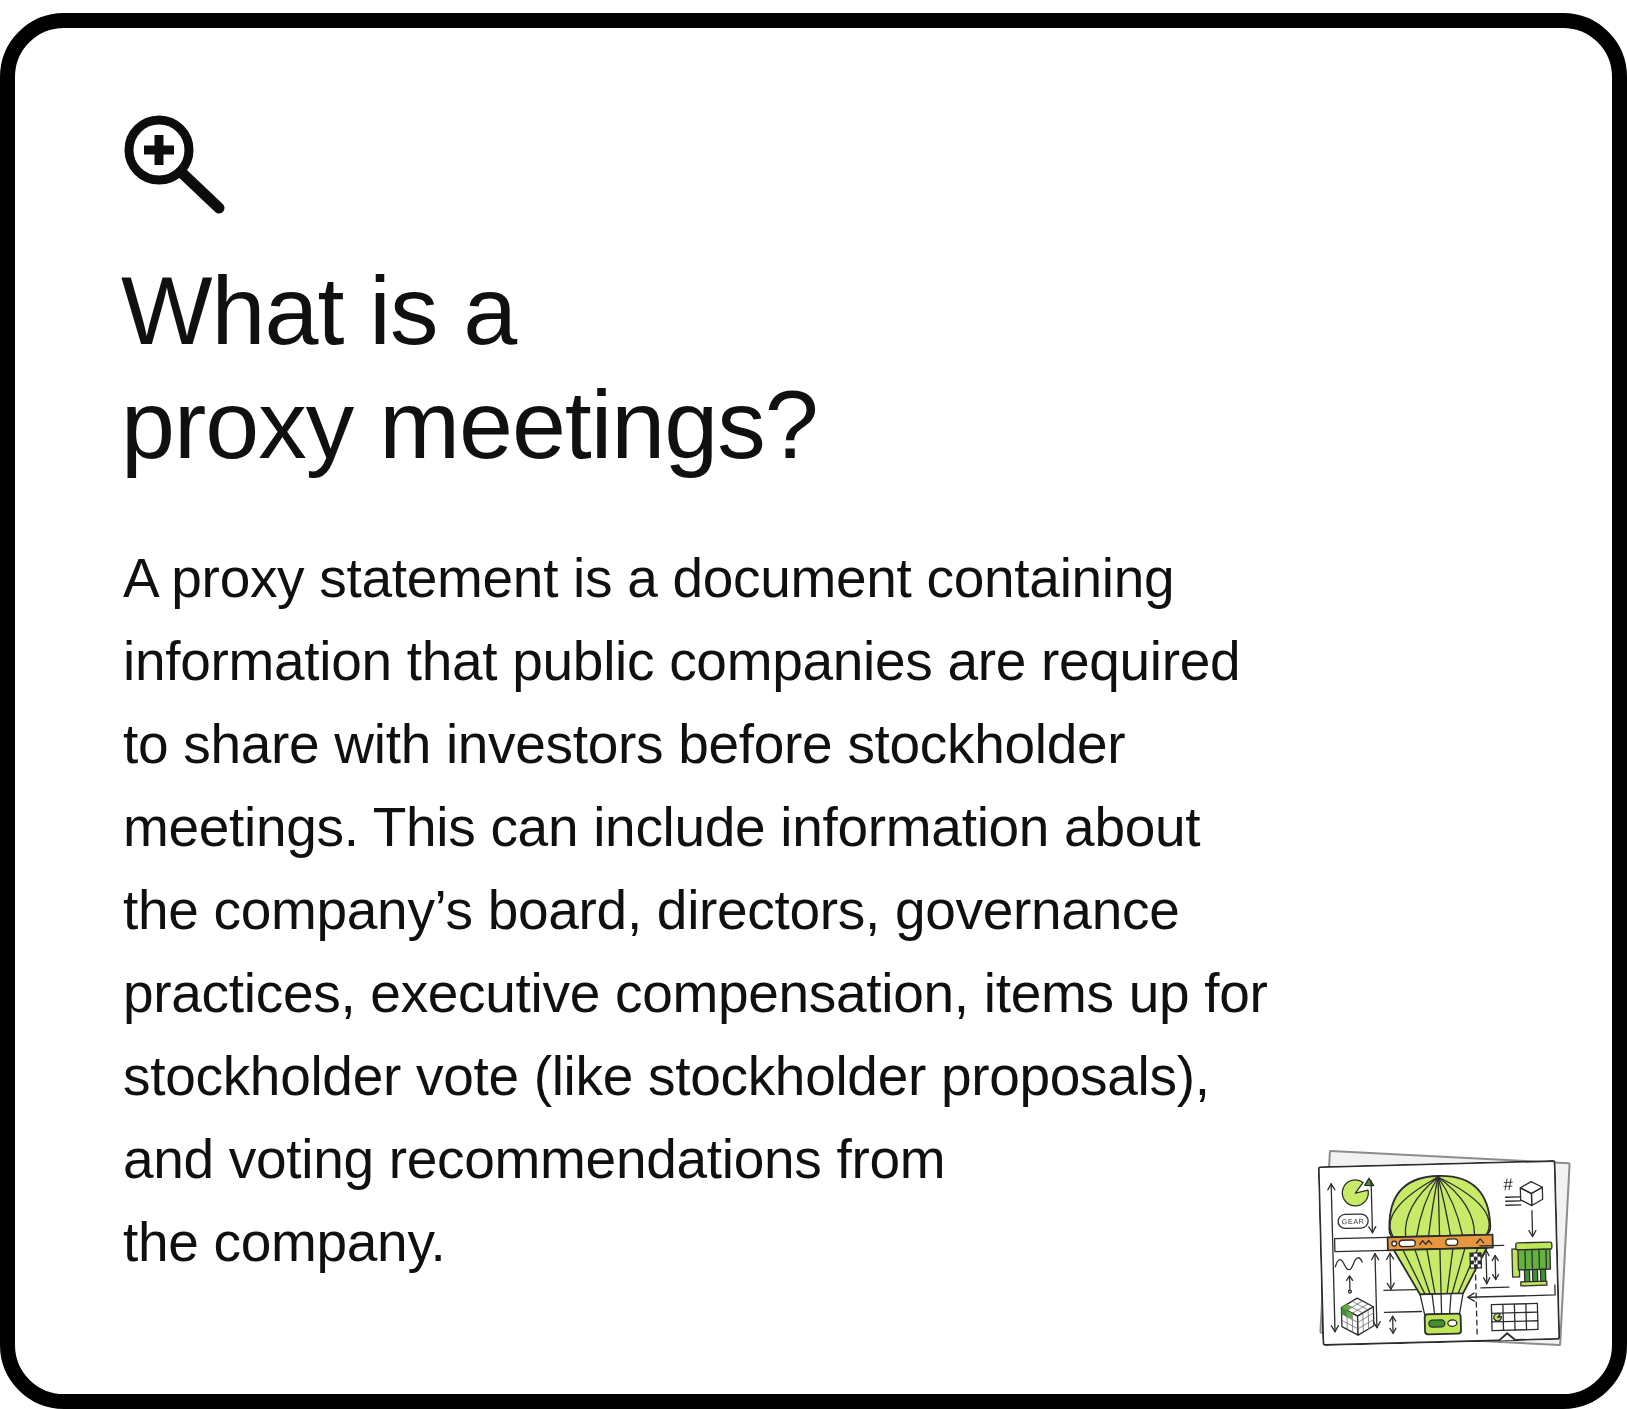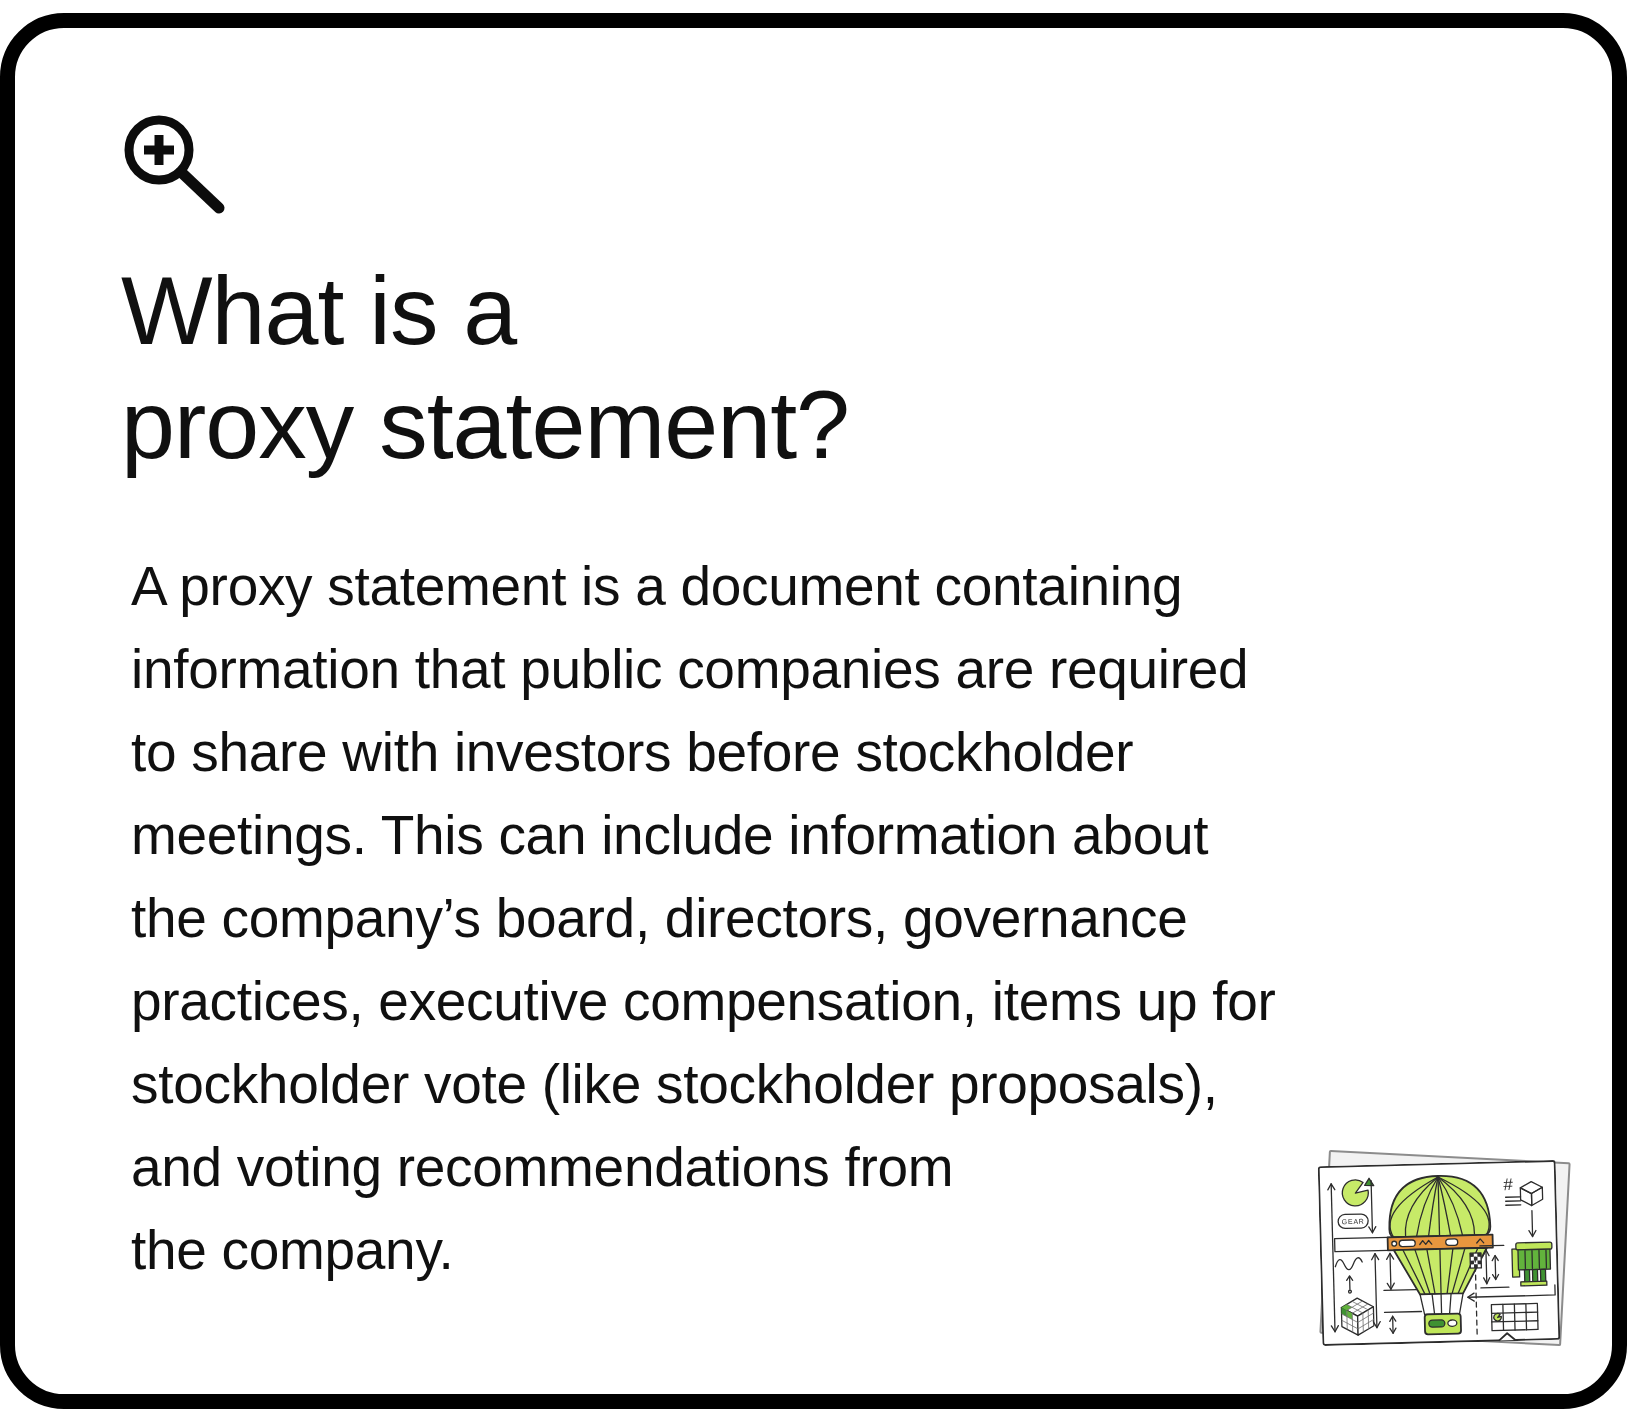--- a/index.html
+++ b/index.html
@@ -14,21 +14,21 @@
     border:15px solid var(--c-border,#000);
     border-radius:64px; background:var(--c-background,#fff);
   }
   .zoom-icon { position:absolute; left:108px; top:86px; width:104px; height:104px; }
   .title {
     position:absolute; left:106px; top:226px; width:1100px; margin:0;
     font-size:97px; line-height:114px; font-weight:500; letter-spacing:-1px;
     color:var(--c-text,#0d0d0d); white-space:pre-line;
   }
   .body {
-    position:absolute; left:108px; top:509px; width:1400px; margin:8px;
+    position:absolute; left:108px; top:509px; width:1400px; margin:0;
     font-size:55px; line-height:83px; font-weight:400; letter-spacing:-0.3px;
     color:var(--c-text,#101010); white-space:pre-line;
   }
   .illustration { position:absolute; left:1293px; top:1112px; width:270px; height:220px; }
   .back-sheet {
     position:absolute; left:16px; top:16px; width:238px; height:180px;
     background:var(--c-paper-back,#f2f2f2);
     border:2px solid var(--c-paper-back-edge,#8c8c8c);
     border-radius:2px; transform:rotate(3deg);
   }
@@ -55,21 +55,21 @@
   <div class="card">
 
     <svg class="zoom-icon" viewBox="0 0 104 104" aria-hidden="true">
       <circle cx="36" cy="36" r="30" fill="none" stroke="#0c0c0c" stroke-width="9"></circle>
       <line x1="21" y1="36" x2="51" y2="36" stroke="#0c0c0c" stroke-width="9"></line>
       <line x1="36" y1="21" x2="36" y2="51" stroke="#0c0c0c" stroke-width="9"></line>
       <line x1="58" y1="58" x2="96" y2="94" stroke="#0c0c0c" stroke-width="11" stroke-linecap="round"></line>
     </svg>
 
     <h1 class="title">What is a
-proxy statement?</h1>
+proxy meetings?</h1>
 
     <p class="body">A proxy statement is a document containing
 information that public companies are required
 to share with investors before stockholder
 meetings. This can include information about
 the company’s board, directors, governance
 practices, executive compensation, items up for
 stockholder vote (like stockholder proposals),
 and voting recommendations from
 the company.</p>

